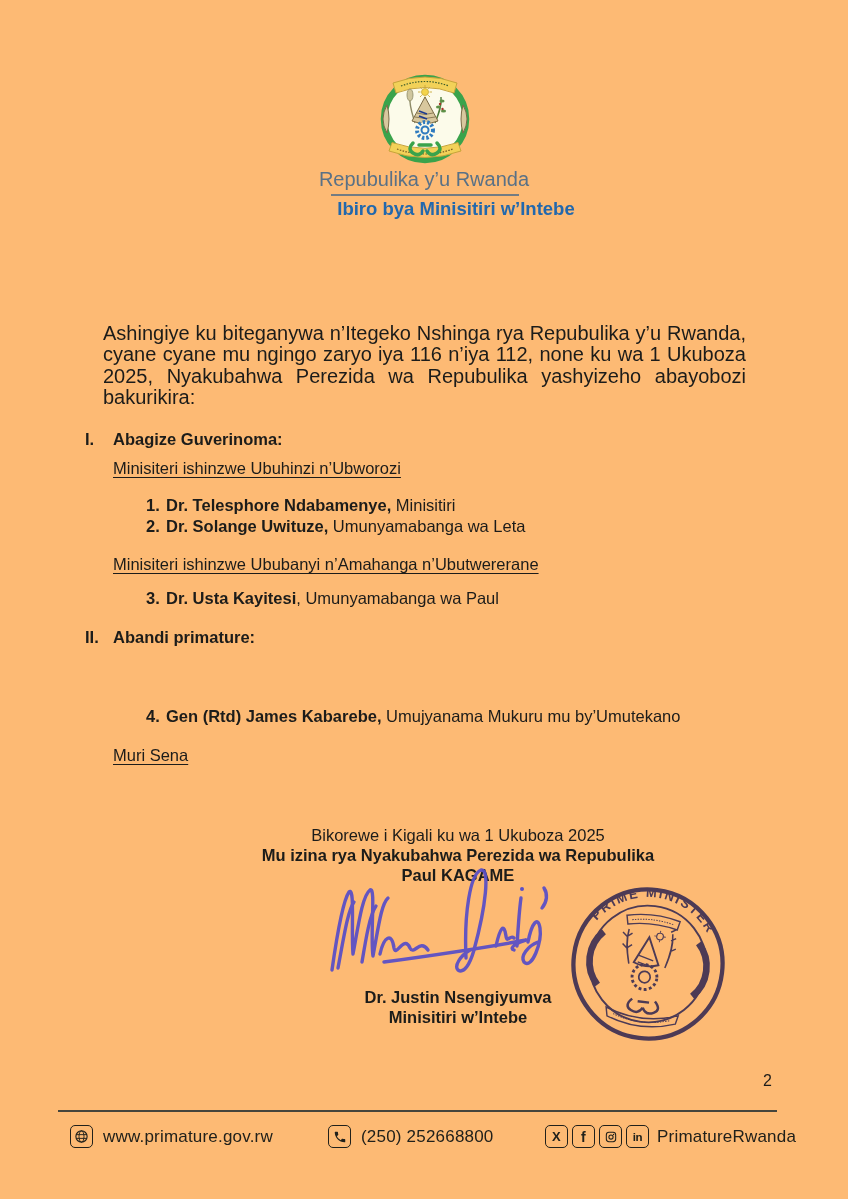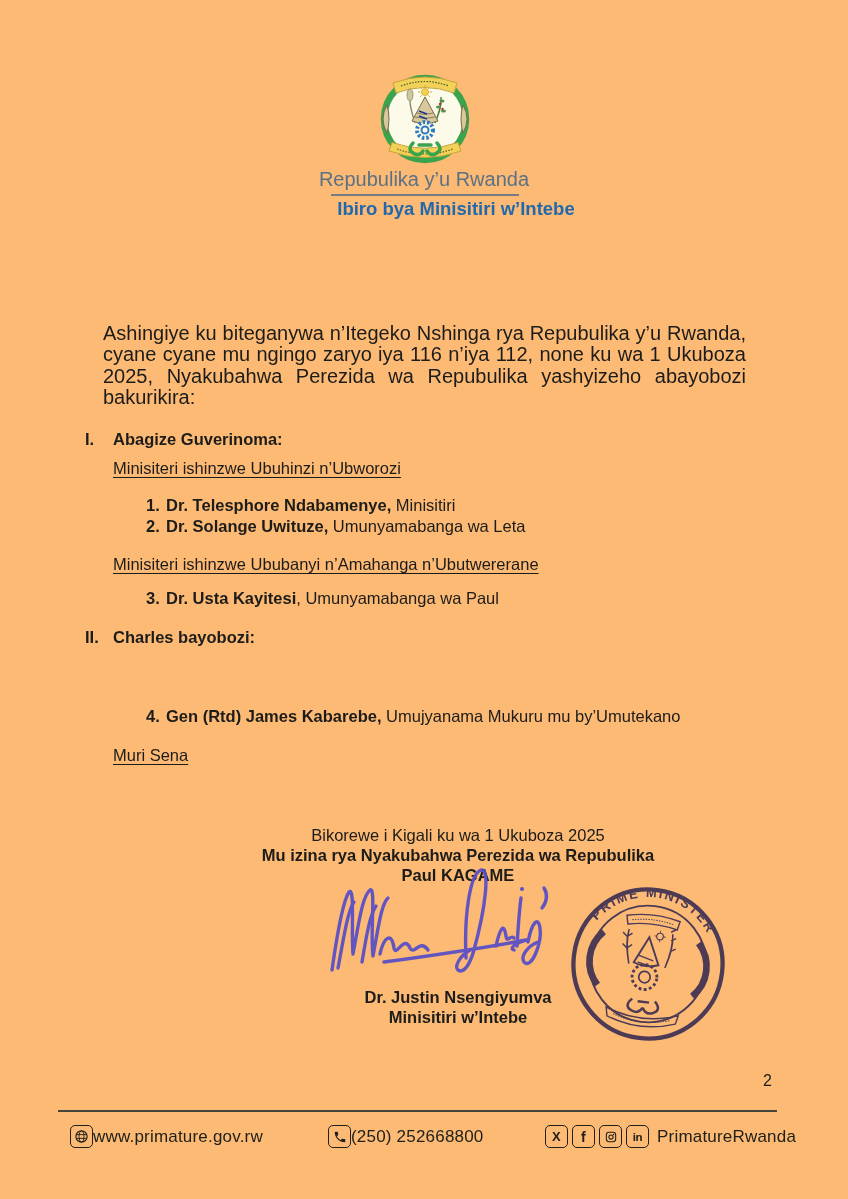--- a/index.html
+++ b/index.html
@@ -24,21 +24,21 @@
   .inum{display:inline-block;width:20px;font-weight:bold;}
   .iname{font-weight:bold;}
   
   .close-line{left:0;width:100%;text-align:center;font-size:16.5px;margin-left:34px;}
   .bold{font-weight:bold;}
   .sig-svg{left:318px;top:858px;pointer-events:none;}
   .stamp-svg{left:562px;top:878px;mix-blend-mode:multiply;}
   .pagenum{top:1072px;left:763px;font-size:16px;}
   
   .footer-line{top:1110px;left:58px;width:719px;height:2px;background:#45453C;}
-  .fitem{display:flex;align-items:center;font-size:17px;letter-spacing:.2px;color:#21211B;}
+  .fitem{display:flex;align-items:center;gap:10px;font-size:17px;letter-spacing:.2px;color:#21211B;}
   .ibox{width:23px;height:23px;border:1.7px solid #21211B;border-radius:5px;display:flex;
         align-items:center;justify-content:center;box-sizing:border-box;background:transparent;flex:0 0 auto;}
   .socialrow{display:flex;gap:4px;align-items:center;}
   .glyph-x{font-weight:bold;font-size:13px;}
   .glyph-f{font-weight:bold;font-size:14px;}
   .glyph-in{font-weight:bold;font-size:11.5px;letter-spacing:-.3px;}
 </style>
 </head>
 <body>
 
@@ -103,21 +103,21 @@
   <div class="abs sub" style="top:459px">Minisiteri ishinzwe Ubuhinzi n’Ubworozi</div>
 
   <div class="abs item" style="top:496px"><span class="inum">1.</span><span class="iname">Dr. Telesphore Ndabamenye,</span><span> Minisitiri</span></div>
 
   <div class="abs item" style="top:517px"><span class="inum">2.</span><span class="iname">Dr. Solange Uwituze,</span><span> Umunyamabanga wa Leta</span></div>
 
   <div class="abs sub" style="top:555px">Minisiteri ishinzwe Ububanyi n’Amahanga n’Ubutwererane</div>
 
   <div class="abs item" style="top:589px"><span class="inum">3.</span><span class="iname">Dr. Usta Kayitesi</span><span>, Umunyamabanga wa Paul</span></div>
 
-  <div class="abs sec" style="top:628px"><span class="numeral">II.</span><span>Charles bayobozi:</span></div>
+  <div class="abs sec" style="top:628px"><span class="numeral">II.</span><span>Abandi primature:</span></div>
 
 
   <div class="abs item" style="top:707px"><span class="inum">4.</span><span class="iname">Gen (Rtd) James Kabarebe,</span><span> Umujyanama Mukuru mu by’Umutekano</span></div>
 
   <div class="abs sub" style="top:746px">Muri Sena</div>
 
 
   <div class="abs close-line" style="top:826px">Bikorewe i Kigali ku wa 1 Ukuboza 2025</div>
   <div class="abs close-line bold" style="top:846px">Mu izina rya Nyakubahwa Perezida wa Repubulika</div>
   <div class="abs close-line bold" style="top:866px">Paul KAGAME</div>

